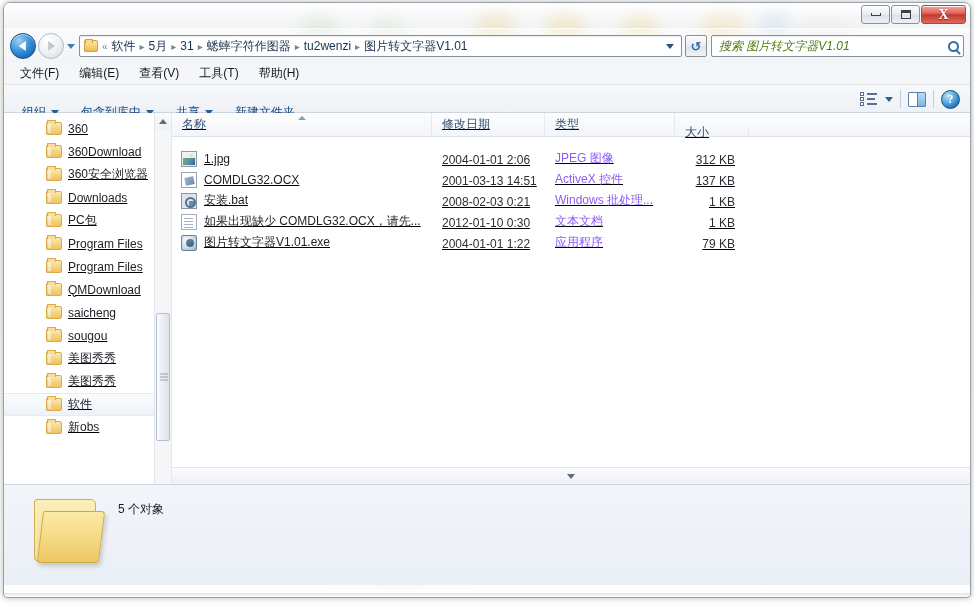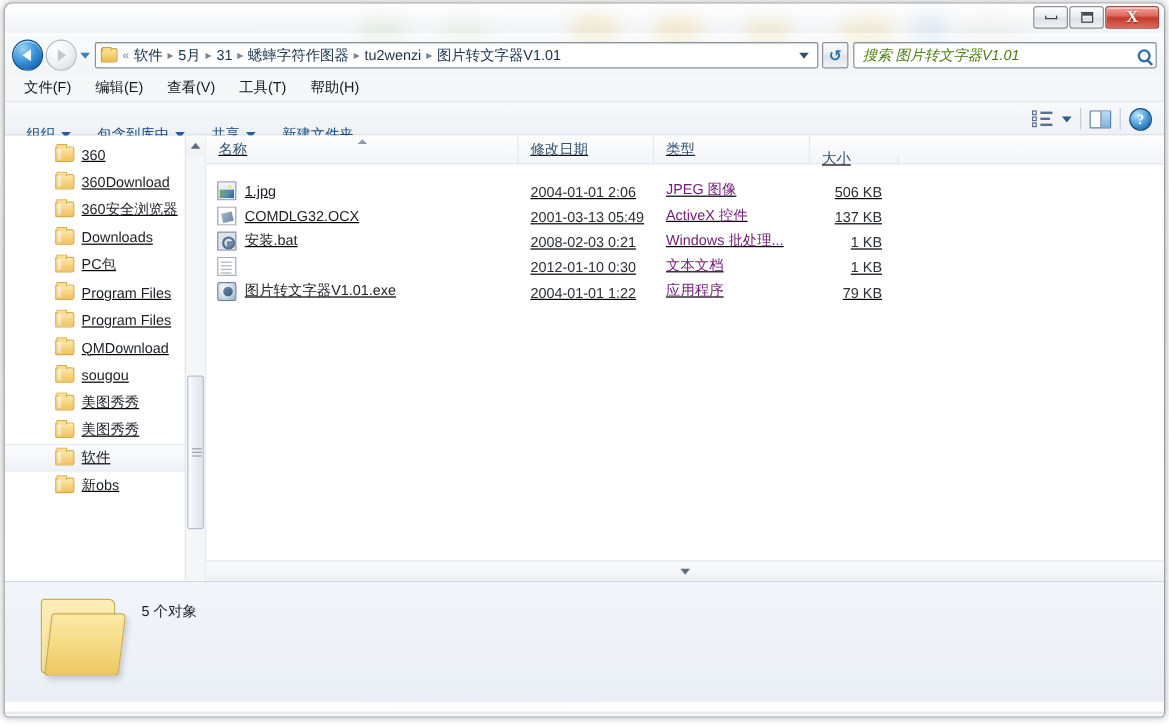--- a/index.html
+++ b/index.html
@@ -211,21 +211,21 @@
   .col.c-pad  { flex:1; border-right:none; }
   .sortarrow {
     position:absolute; left:50%; top:3px; margin-left:-4px;
     width:0;height:0;border-left:4px solid transparent;border-right:4px solid transparent;
     border-bottom:4px solid #8d9bab;
   }
   .frow { height:21px; display:flex; align-items:flex-end; }
   .fc { font-size:12px; color:#1b1f26; padding-left:10px; overflow:hidden; white-space:nowrap; }
   .fc.c-name { width:260px; display:flex; align-items:center; gap:7px; padding-left:9px; }
   .fc.c-date { width:113px; color:#2a2f36; }
-  .fc.c-type { width:130px; color:#701a75; }
+  .fc.c-type { width:130px; color:#8b5cf6; }
   .fc.c-size { width:74px; color:#2a2f36; text-align:right; padding-left:0; padding-right:14px; }
 
   .ic { width:16px; height:16px; flex:none; position:relative; }
   .ic-img { background: linear-gradient(180deg,#eef4f8 0%,#dfe9f1 100%); border:1px solid #8d99a6; }
   .ic-img:after{content:"";position:absolute;left:1px;bottom:1px;right:1px;height:7px;
     background: linear-gradient(120deg,#7fae63 0%,#4f8ab5 60%,#355f86 100%);}
   .ic-img:before{content:"";position:absolute;right:3px;top:2px;width:3px;height:3px;border-radius:50%;background:#f3e07c;}
   .ic-ocx { background:#fff; border:1px solid #9aa3ae; }
   .ic-ocx:after{content:"";position:absolute;left:3px;top:4px;width:9px;height:8px;
     background: linear-gradient(135deg,#9fb6cc,#6b87a5); transform: rotate(-12deg);}
@@ -420,20 +420,24 @@
           <div class="tnode">
             <span class="tfolder"></span>
             <span>Program Files</span>
           </div>
           <div class="tnode">
             <span class="tfolder"></span>
             <span>QMDownload</span>
           </div>
           <div class="tnode">
             <span class="tfolder"></span>
+            <span>saicheng</span>
+          </div>
+          <div class="tnode">
+            <span class="tfolder"></span>
             <span>sougou</span>
           </div>
           <div class="tnode">
             <span class="tfolder"></span>
             <span>美图秀秀</span>
           </div>
           <div class="tnode">
             <span class="tfolder"></span>
             <span>美图秀秀</span>
           </div>
@@ -480,43 +484,44 @@
         </div>
 
         <div style="padding-top:9px">
           <div class="frow">
             <div class="fc c-name">
               <span class="ic ic-img"></span>
               <span>1.jpg</span>
             </div>
             <div class="fc c-date">2004-01-01 2:06</div>
             <div class="fc c-type">JPEG 图像</div>
-            <div class="fc c-size">506 KB</div>
+            <div class="fc c-size">312 KB</div>
           </div>
           <div class="frow">
             <div class="fc c-name">
               <span class="ic ic-ocx"></span>
               <span>COMDLG32.OCX</span>
             </div>
-            <div class="fc c-date">2001-03-13 05:49</div>
+            <div class="fc c-date">2001-03-13 14:51</div>
             <div class="fc c-type">ActiveX 控件</div>
             <div class="fc c-size">137 KB</div>
           </div>
           <div class="frow">
             <div class="fc c-name">
               <span class="ic ic-bat"></span>
               <span>安装.bat</span>
             </div>
             <div class="fc c-date">2008-02-03 0:21</div>
             <div class="fc c-type">Windows 批处理...</div>
             <div class="fc c-size">1 KB</div>
           </div>
           <div class="frow">
             <div class="fc c-name">
               <span class="ic ic-txt"></span>
+              <span>如果出现缺少 COMDLG32.OCX，请先...</span>
             </div>
             <div class="fc c-date">2012-01-10 0:30</div>
             <div class="fc c-type">文本文档</div>
             <div class="fc c-size">1 KB</div>
           </div>
           <div class="frow">
             <div class="fc c-name">
               <span class="ic ic-exe"></span>
               <span>图片转文字器V1.01.exe</span>
             </div>

